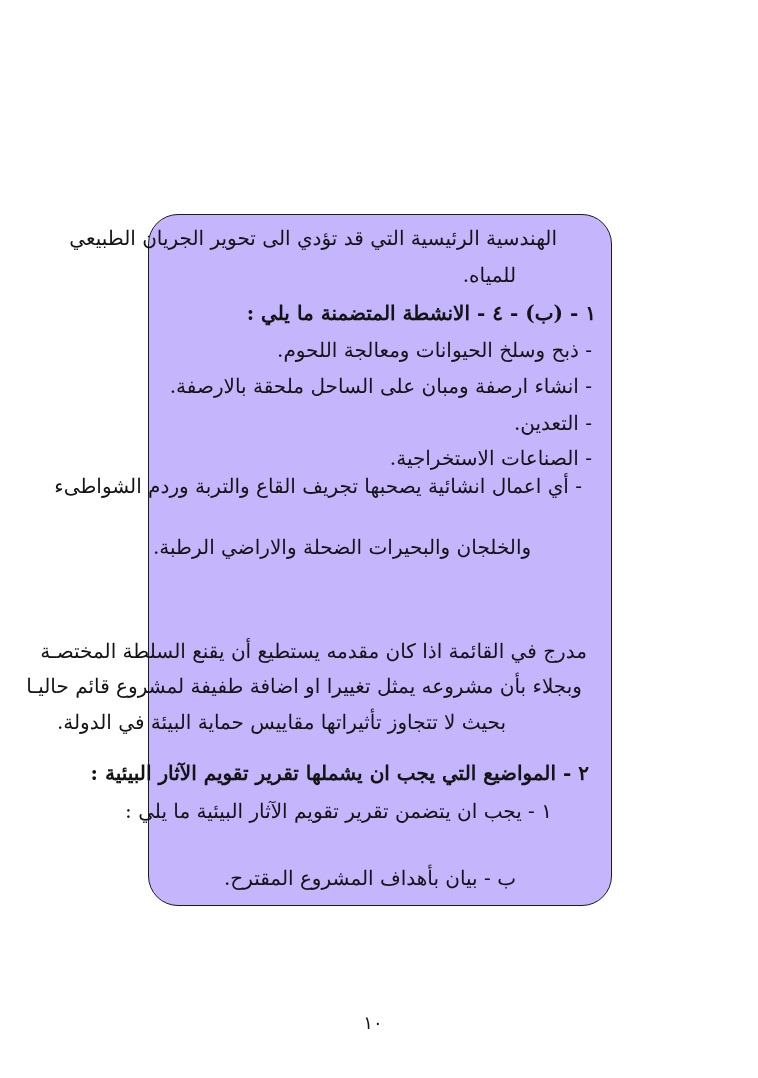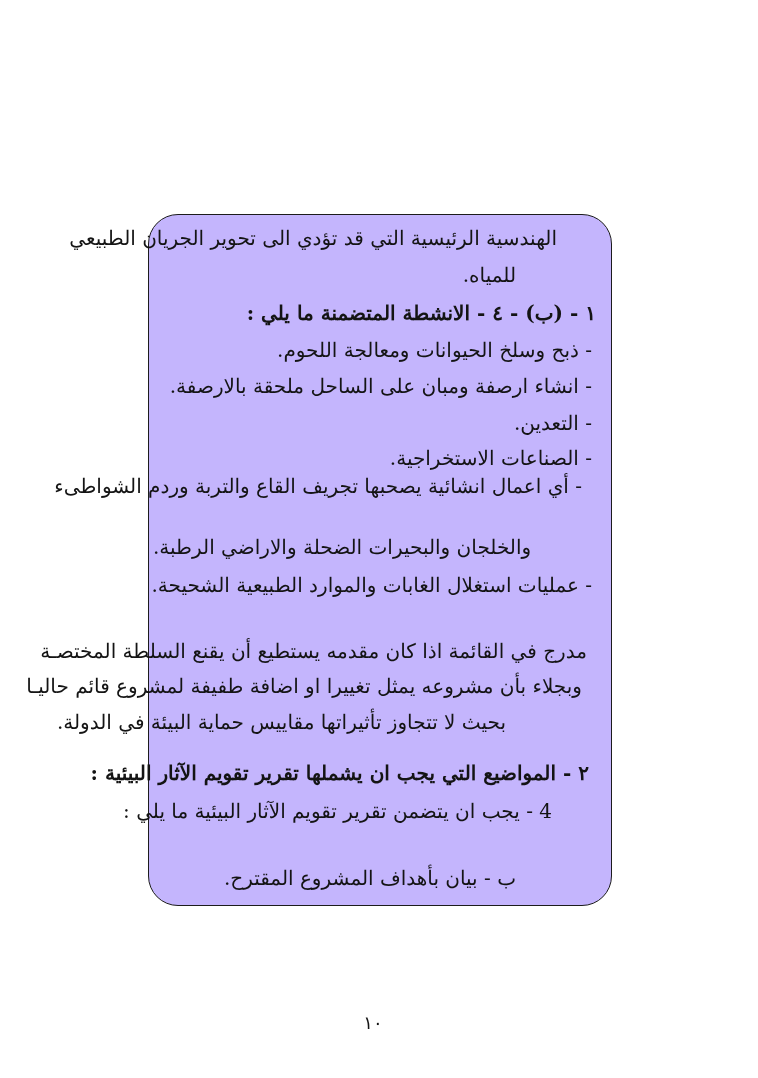--- a/index.html
+++ b/index.html
@@ -61,27 +61,26 @@
     <div class="ln" style="top:10px;  right:54px;">الهندسية الرئيسية التي قد تؤدي الى تحوير الجريان الطبيعي</div>
     <div class="ln" style="top:47px;  right:95px;">للمياه.</div>
     <div class="ln bold" style="top:85px; right:15px;">١ - (ب) - ٤ - الانشطة المتضمنة ما يلي :</div>
 
     <div class="ln" style="top:122px; right:19px;">- ذبح وسلخ الحيوانات ومعالجة اللحوم.</div>
     <div class="ln" style="top:158px; right:19px;">- انشاء ارصفة ومبان على الساحل ملحقة بالارصفة.</div>
     <div class="ln" style="top:195px; right:19px;">- التعدين.</div>
     <div class="ln" style="top:230px; right:19px;">- الصناعات الاستخراجية.</div>
     <div class="ln" style="top:258px; right:29px;">- أي اعمال انشائية يصحبها تجريف القاع والتربة وردم الشواطىء</div>
     <div class="ln" style="top:290px; left:4px;margin-top:29px;">والخلجان والبحيرات الضحلة والاراضي الرطبة.</div>
-    <div class="ln" style="top:357px; right:19px;">- عمليات استغلال الغابات والموارد الطبيعية الشحيحة.</div>
 
     <div class="ln" style="top:423px; right:24px;">مدرج في القائمة اذا كان مقدمه يستطيع أن يقنع السلطة المختصـة</div>
     <div class="ln" style="top:458px; right:29px;">وبجلاء بأن مشروعه يمثل تغييرا او اضافة طفيفة لمشروع قائم حاليـا</div>
     <div class="ln" style="top:494px; right:105px;">بحيث لا تتجاوز تأثيراتها مقاييس حماية البيئة في الدولة.</div>
 
     <div class="ln bold" style="top:545px; right:22px;">٢ - المواضيع التي يجب ان يشملها تقرير تقويم الآثار البيئية :</div>
-    <div class="ln" style="top:583px; right:59px;">4 - يجب ان يتضمن تقرير تقويم الآثار البيئية ما يلي :</div>
+    <div class="ln" style="top:583px; right:59px;">١ - يجب ان يتضمن تقرير تقويم الآثار البيئية ما يلي :</div>
     <div class="ln" style="top:650px; right:95px;">ب - بيان بأهداف المشروع المقترح.</div>
 
   </div>
 
   <div class="page-number">١٠</div>
 
 </div>
 
 </body></html>

